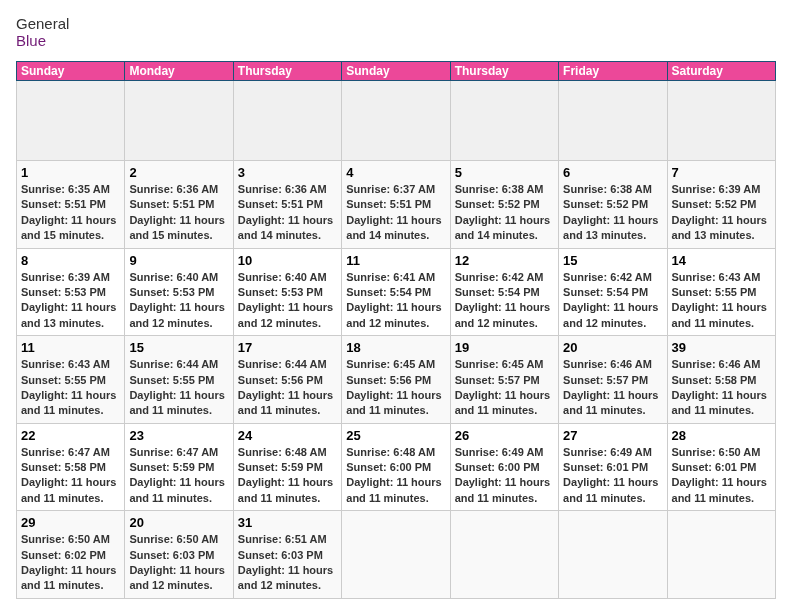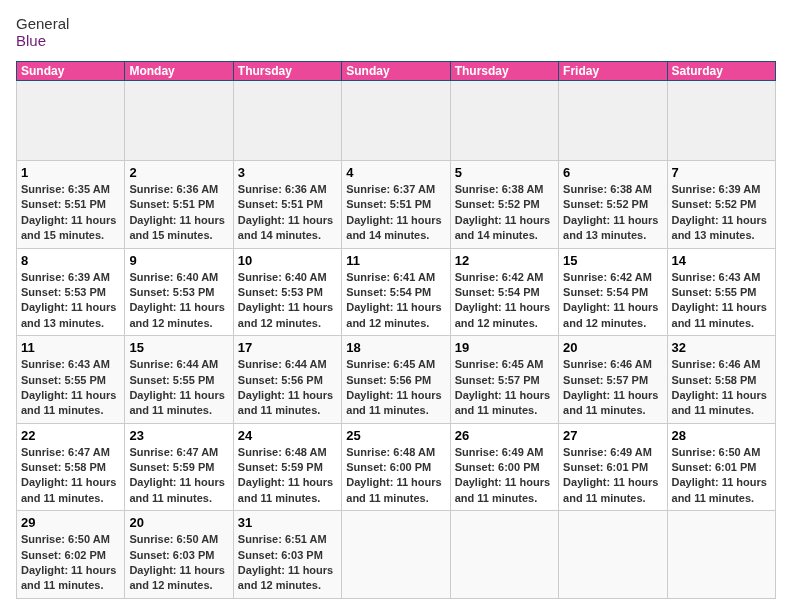--- a/index.html
+++ b/index.html
@@ -190,21 +190,21 @@
         </td>
         <td>
           <div class="day-num">19</div>
           <div class="day-info">Sunrise: 6:45 AM<br>Sunset: 5:57 PM<br>Daylight: 11 hours and 11 minutes.</div>
         </td>
         <td>
           <div class="day-num">20</div>
           <div class="day-info">Sunrise: 6:46 AM<br>Sunset: 5:57 PM<br>Daylight: 11 hours and 11 minutes.</div>
         </td>
         <td>
-          <div class="day-num">32</div>
+          <div class="day-num">39</div>
           <div class="day-info">Sunrise: 6:46 AM<br>Sunset: 5:58 PM<br>Daylight: 11 hours and 11 minutes.</div>
         </td>
       </tr>
       <tr>
         <td>
           <div class="day-num">22</div>
           <div class="day-info">Sunrise: 6:47 AM<br>Sunset: 5:58 PM<br>Daylight: 11 hours and 11 minutes.</div>
         </td>
         <td>
           <div class="day-num">23</div>

